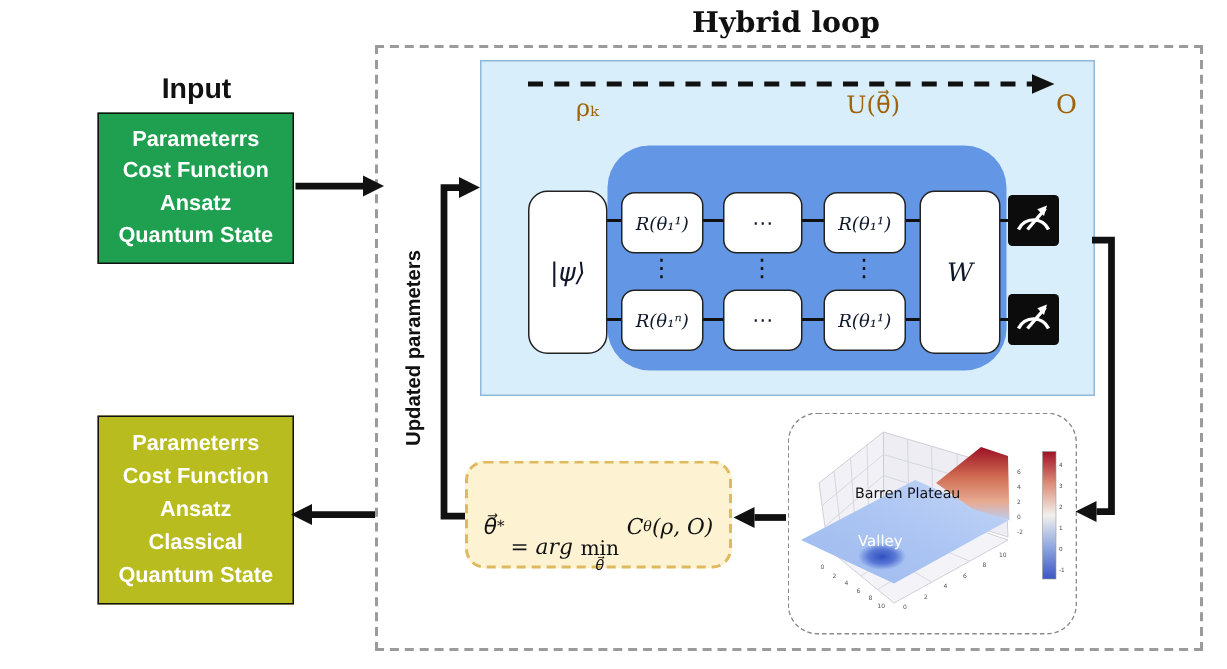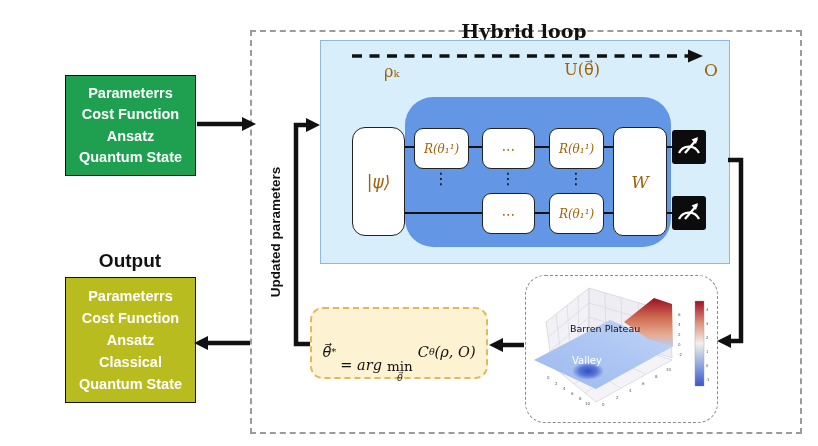--- a/index.html
+++ b/index.html
@@ -2,36 +2,36 @@
 <html><head>
 <meta charset="utf-8">
 <style>
   html,body{margin:0;padding:0;background:#fff;}
   .canvas{position:relative;width:818px;height:446px;background:#fff;overflow:hidden;
           font-family:"Liberation Sans",sans-serif;}
   .abs{position:absolute;}
   
   .hybrid-box{left:250px;top:30px;width:548px;height:400px;border:2px dashed #9b9b9b;}
   .hybrid-title{left:250px;top:4px;width:548px;text-align:center;font-family:"DejaVu Serif",serif;
-                font-weight:bold;font-size:19px;color:#111;margin-top:16px;}
+                font-weight:bold;font-size:19px;color:#111;}
   
   .io-title{width:132px;text-align:center;font-weight:bold;font-size:19px;color:#111;}
   .io-box{width:129px;border:1.6px solid #111;color:#fff;font-weight:bold;font-size:14.5px;
           text-align:center;display:flex;flex-direction:column;justify-content:center;}
   .io-box div{line-height:21.5px;}
   .input-box{background:#1ea050;}
   .output-box{background:#b8bc1e;}
   
   .qbg{left:320px;top:40px;width:408px;height:222px;background:#d8eefa;border:1.5px solid #8fb8d9;}
   .ublue{left:405px;top:97px;width:266px;height:150px;background:#6496e6;border-radius:28px;}
   .mathlbl{font-family:"DejaVu Serif","DejaVu Sans",serif;color:#a16207;margin-left:20px;}
   .wire{height:2px;background:#111;z-index:3;}
   .gate{background:#fff;border:1.4px solid #222;border-radius:9px;display:flex;align-items:center;
         justify-content:center;font-family:"DejaVu Serif","DejaVu Sans",serif;font-style:italic;
-        font-size:12px;color:#a16207;z-index:4;}
+        font-size:12px;color:#0f172a;z-index:4;}
   .psi{font-size:17px;border-radius:13px;font-family:"DejaVu Sans","DejaVu Serif",sans-serif;}
   .wbox{font-size:17px;border-radius:10px;}
   .dots3{width:14px;text-align:center;font-family:"DejaVu Sans",sans-serif;font-size:16px;
          color:#111;z-index:4;line-height:26px;}
   .cdots{font-family:"DejaVu Sans",sans-serif;font-style:normal;font-size:14px;}
   .meter{width:34px;height:34px;background:#0c0c0c;border-radius:3px;z-index:4;}
   
   .updated{left:172px;top:223px;width:210px;height:18px;transform:rotate(-90deg);
            text-align:center;font-weight:bold;font-size:13.5px;color:#111;}
   
@@ -52,28 +52,28 @@
   .overlay{left:0;top:0;z-index:50;pointer-events:none;}
 </style>
 </head>
 <body>
 
 <div class="canvas">
 
   <div class="abs hybrid-box"></div>
   <div class="abs hybrid-title">Hybrid loop</div>
 
+  <div class="abs io-title" style="left:65px;top:49px;">Input</div>
   <div class="abs io-box input-box" style="left:65px;top:75px;height:99px;">
     <div>Parameterrs</div>
     <div>Cost Function</div>
     <div>Ansatz</div>
     <div>Quantum State</div>
   </div>
 
-  <div class="abs io-title" style="left:65px;top:250px;width:130px;">Output</div>
   <div class="abs io-box output-box" style="left:65px;top:277px;height:124px;">
     <div style="line-height:22px">Parameterrs</div>
     <div style="line-height:22px">Cost Function</div>
     <div style="line-height:22px">Ansatz</div>
     <div style="line-height:22px">Classical</div>
     <div style="line-height:22px">Quantum State</div>
   </div>
 
   <div class="abs qbg"></div>
   <div class="abs mathlbl" style="left:364px;top:62px;font-size:16px;">ρₖ</div>
@@ -84,20 +84,21 @@
 
   <div class="abs wire" style="left:403px;top:146px;width:270px;"></div>
   <div class="abs wire" style="left:403px;top:212px;width:270px;"></div>
 
   <div class="abs gate psi" style="left:352px;top:127px;width:51px;height:107px;">|ψ⟩</div>
 
   <div class="abs gate" style="left:414px;top:128px;width:53px;height:39px;">R(θ₁¹)</div>
   <div class="abs gate cdots" style="left:482px;top:128px;width:51px;height:39px;">⋯</div>
   <div class="abs gate" style="left:549px;top:128px;width:53px;height:39px;">R(θ₁¹)</div>
 
+  <div class="abs gate" style="left:414px;top:193px;width:53px;height:39px;">R(θ₁ⁿ)</div>
   <div class="abs gate cdots" style="left:482px;top:193px;width:51px;height:39px;">⋯</div>
   <div class="abs gate" style="left:549px;top:193px;width:53px;height:39px;">R(θ₁¹)</div>
 
   <div class="abs dots3" style="left:433px;top:166px;">⋮</div>
   <div class="abs dots3" style="left:500px;top:166px;">⋮</div>
   <div class="abs dots3" style="left:568px;top:166px;">⋮</div>
 
   <div class="abs gate wbox" style="left:613px;top:127px;width:52px;height:107px;">W</div>
 
   <div class="abs meter" style="left:672px;top:130px;">

